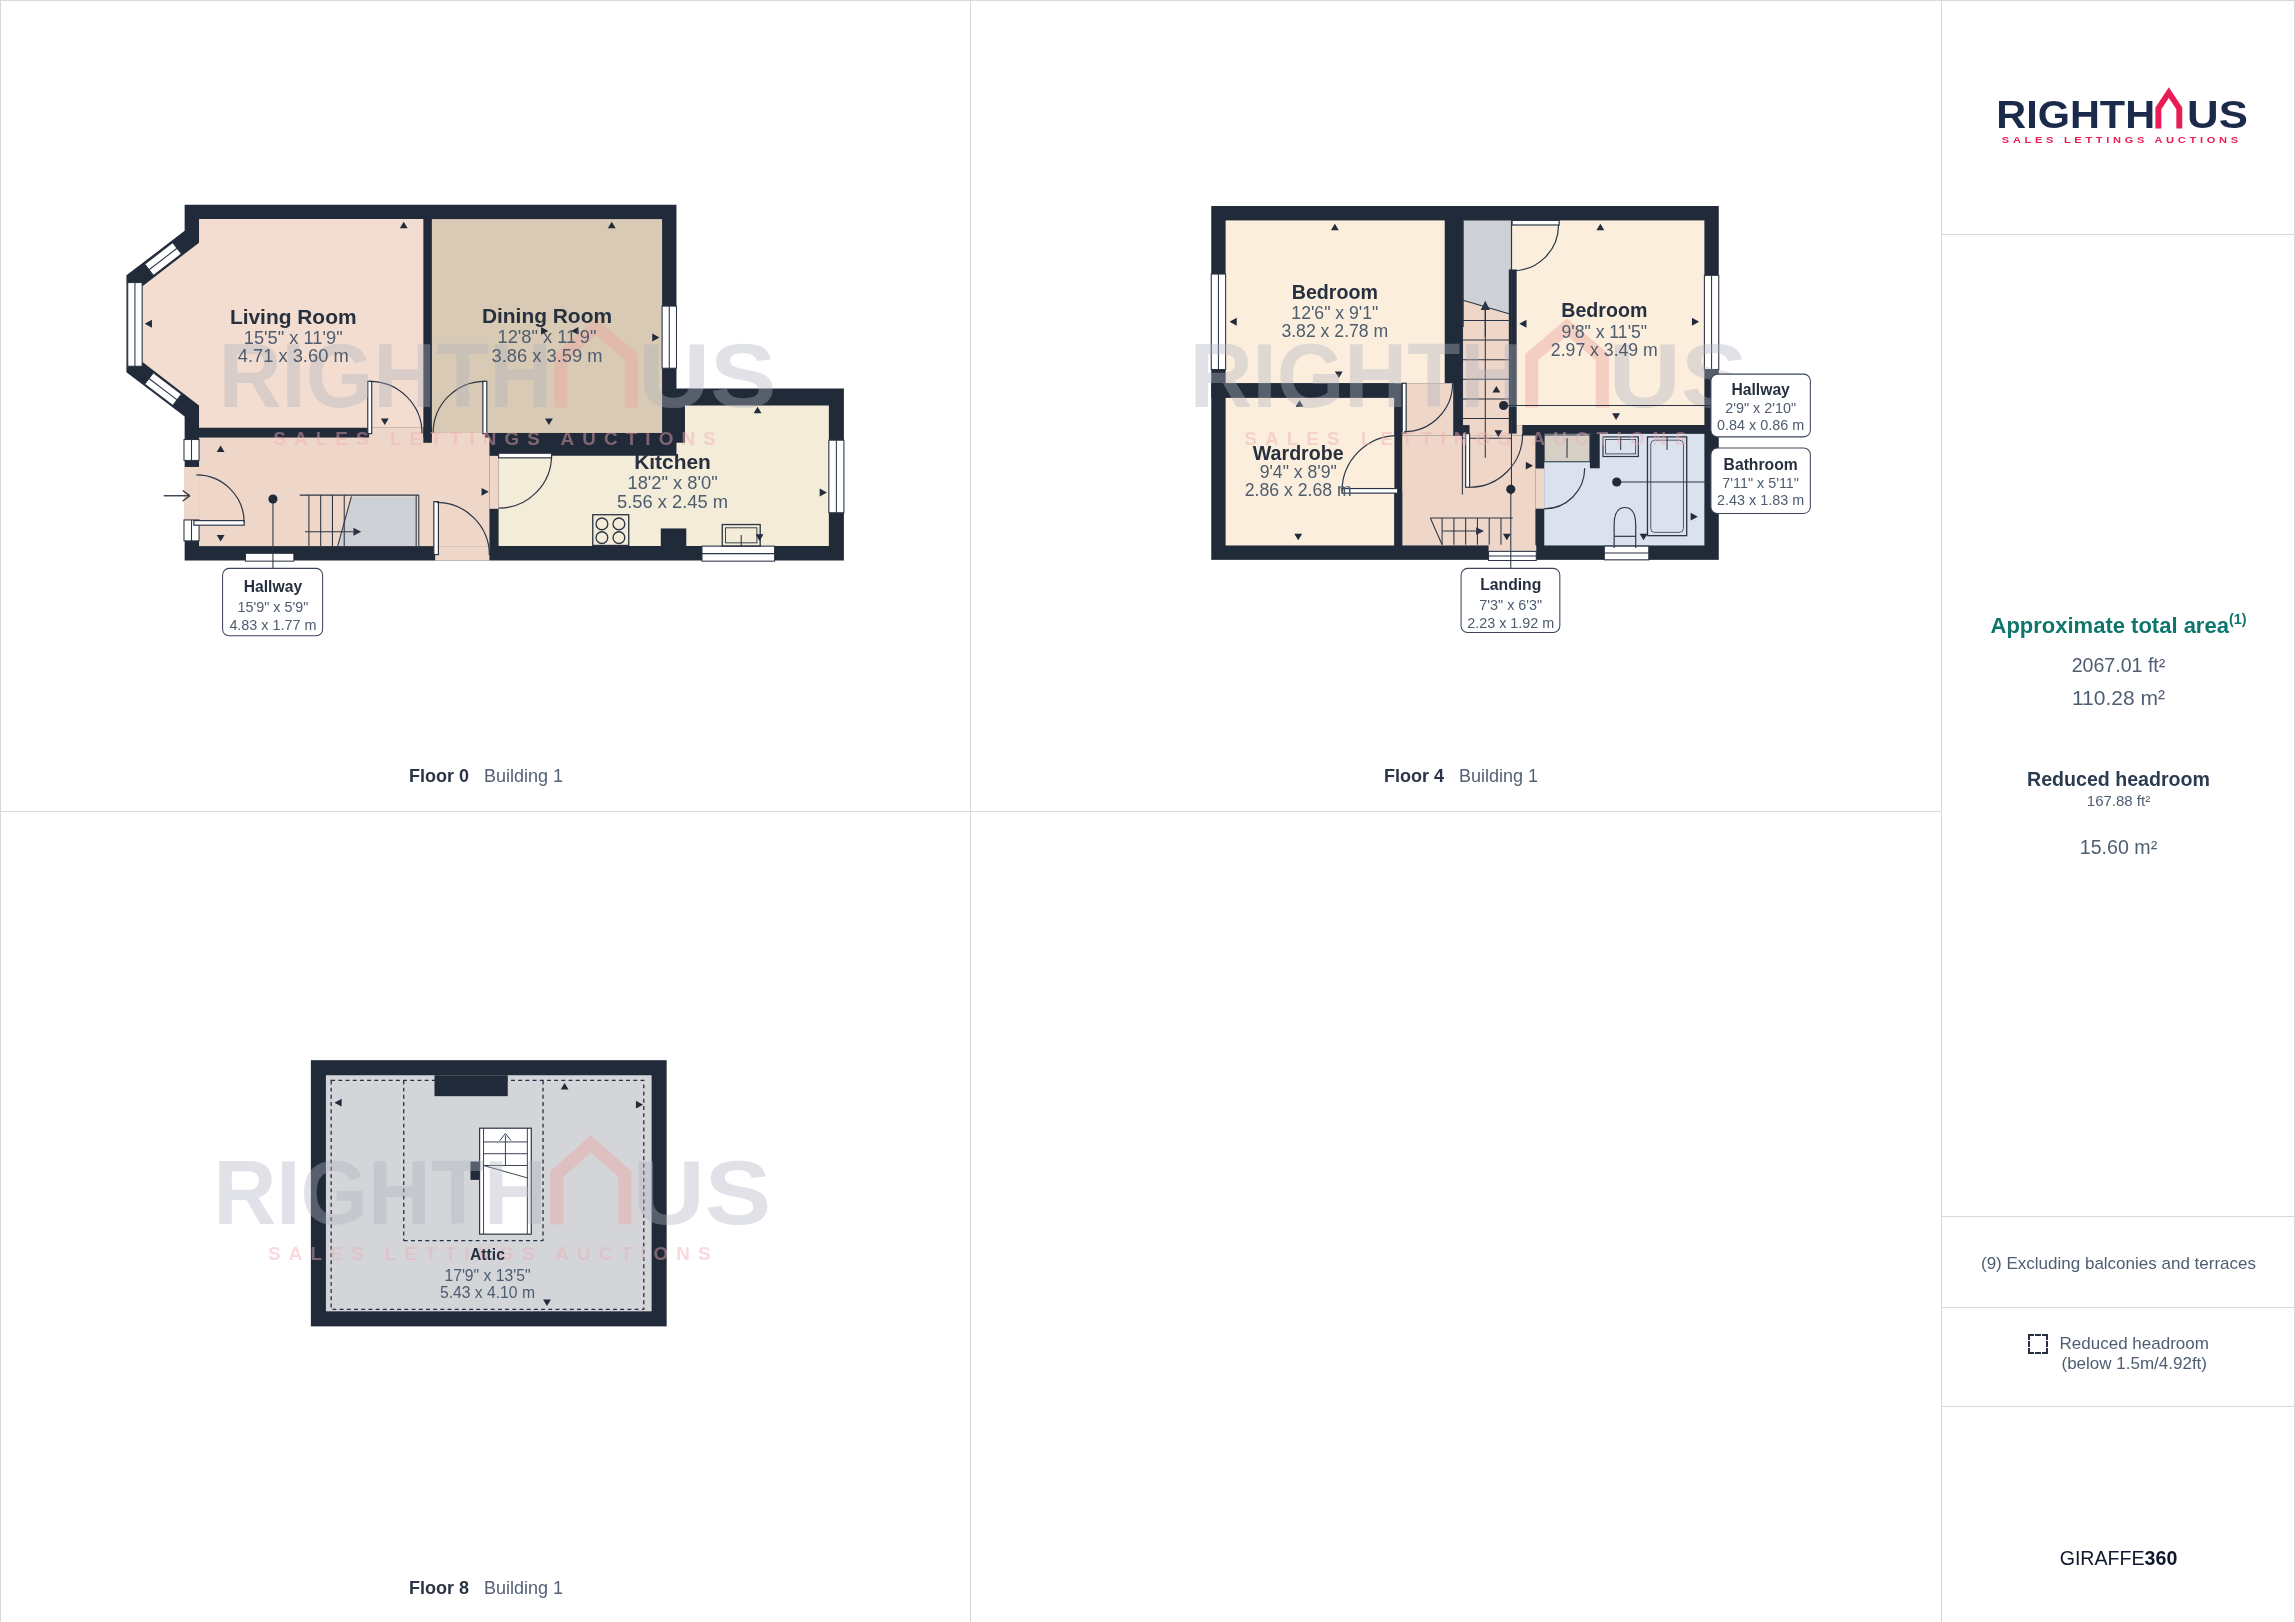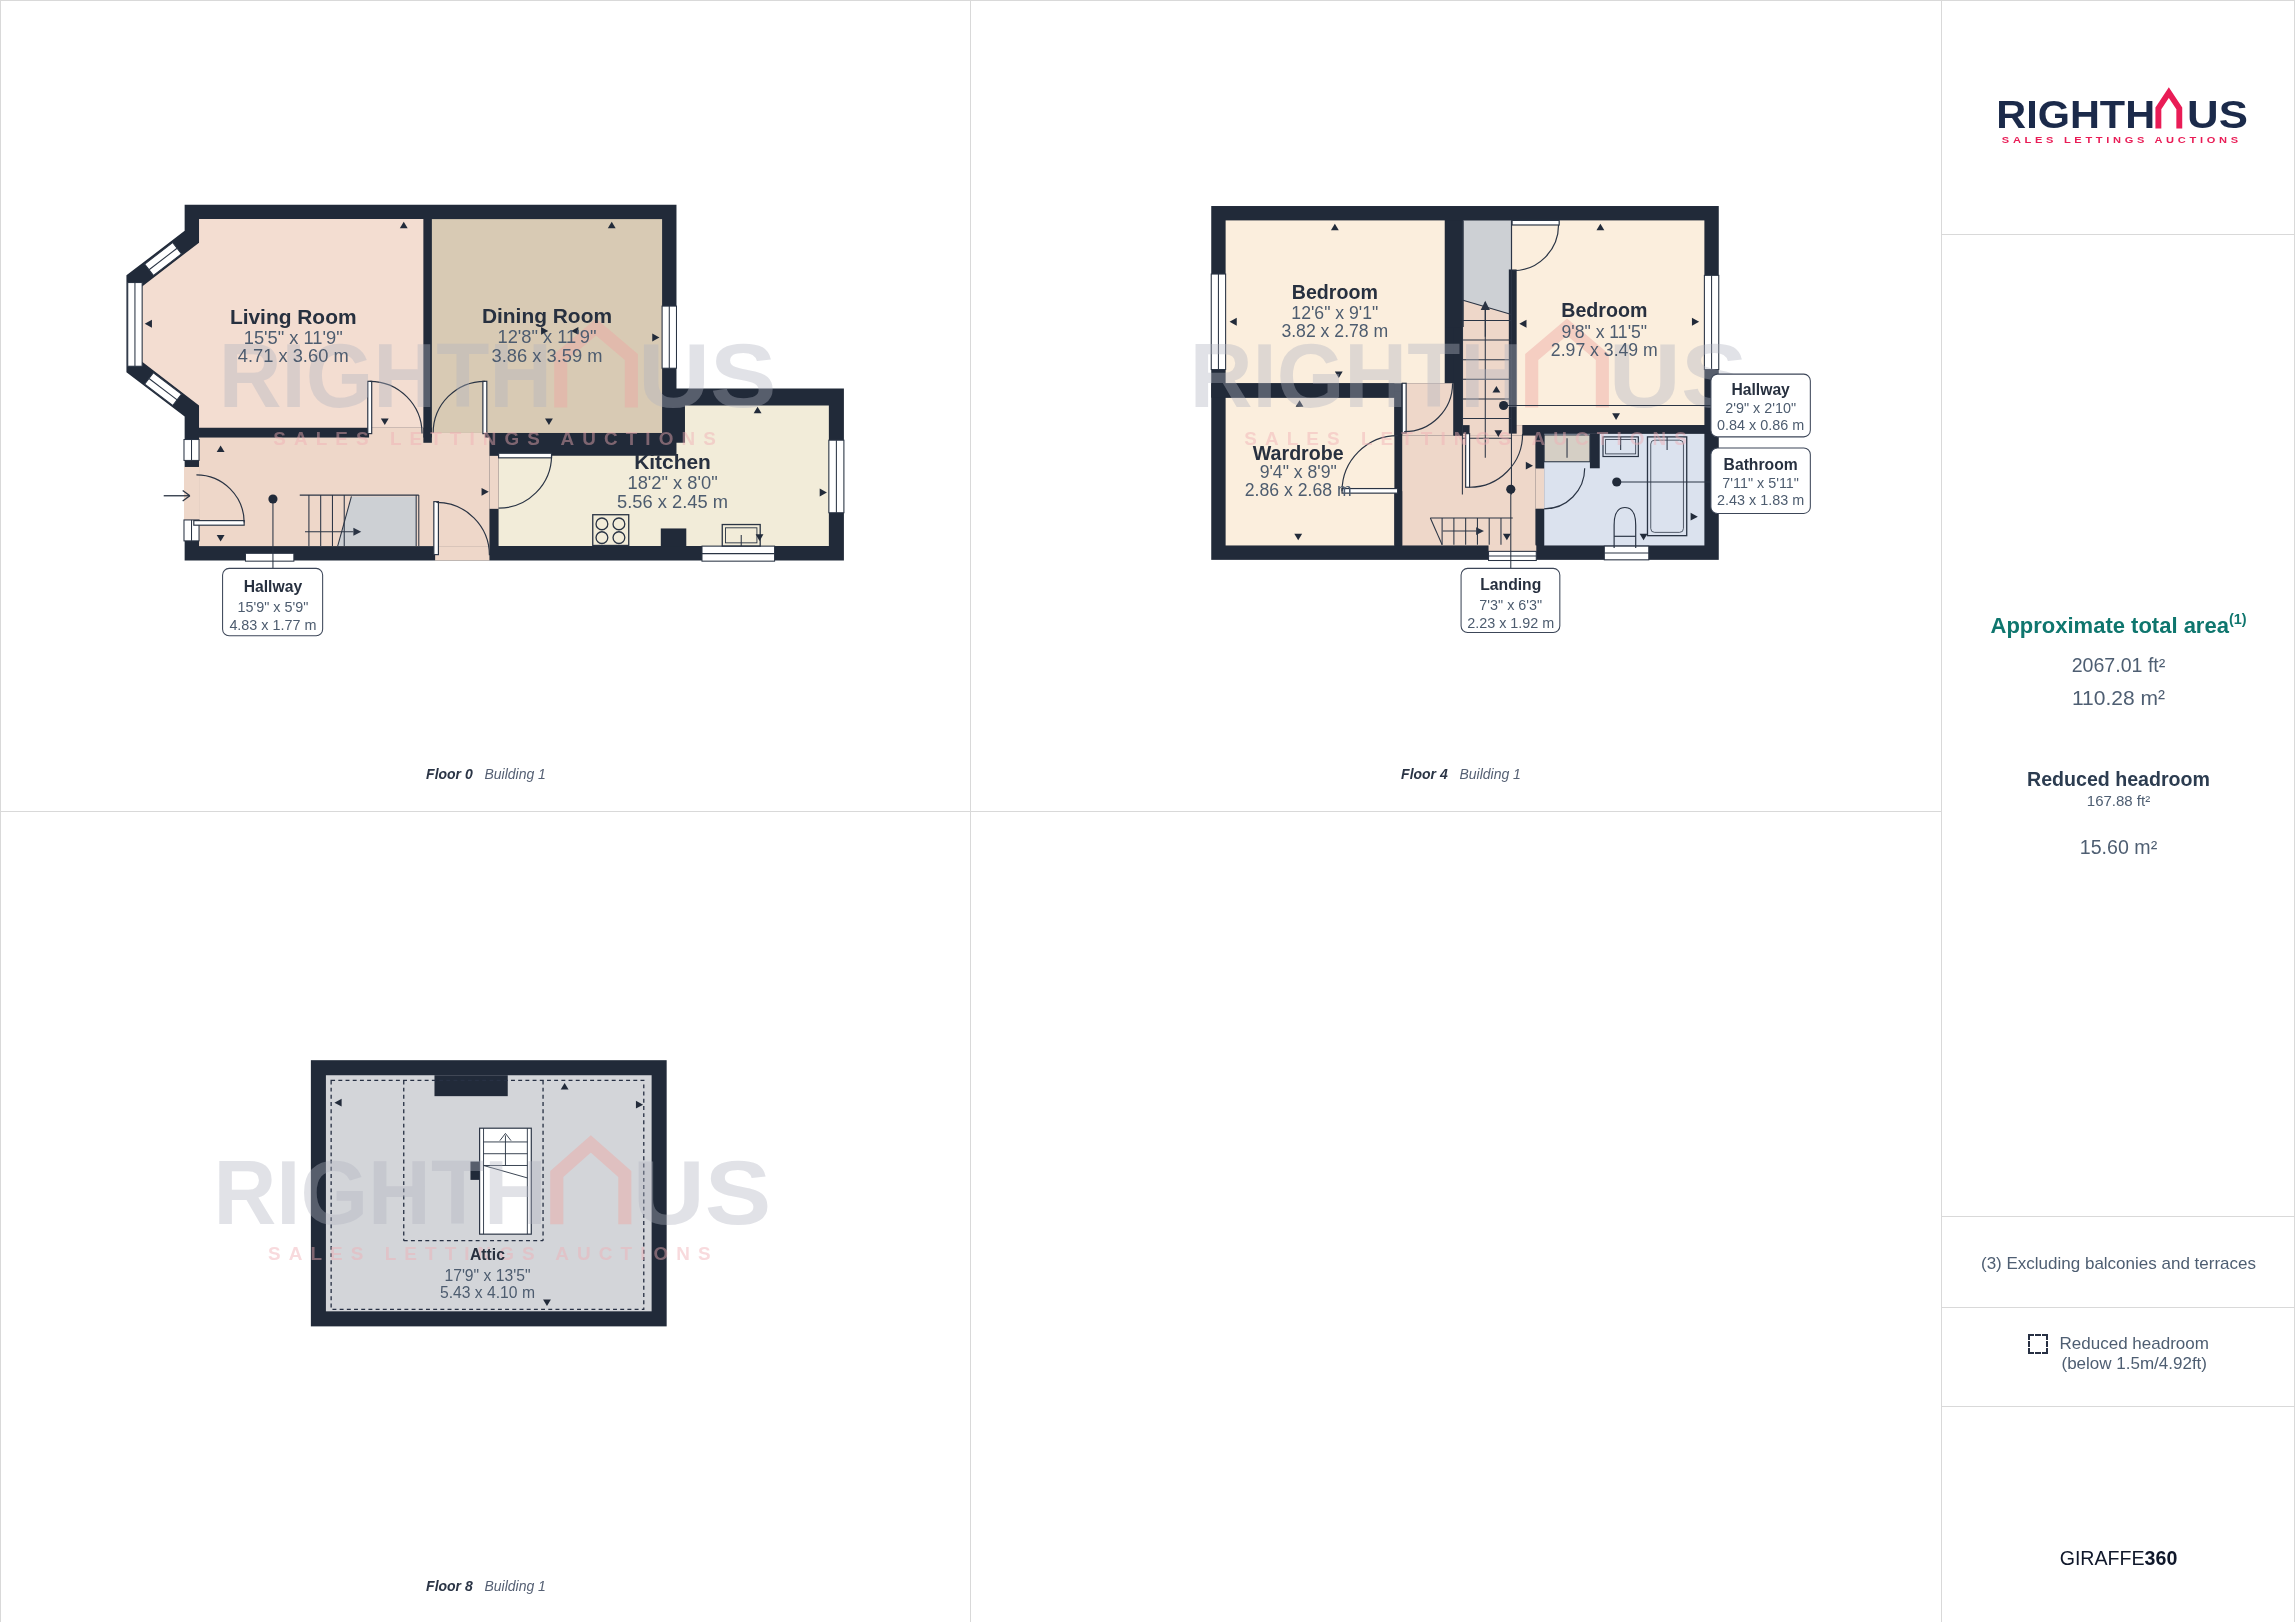--- a/index.html
+++ b/index.html
@@ -1,20 +1,20 @@
 <!DOCTYPE html>
 <html style="font-size:10.5px"><head>
 <meta charset="utf-8">
 <style>
 html,body{margin:0;padding:0;}
 body{width:2295px;height:1623px;background:#fff;font-family:"Liberation Sans",sans-serif;}
 #page{position:absolute;top:0;left:0;width:2295px;height:1623px;background:#fff;overflow:hidden;}
 .gl{position:absolute;background:#d9d9d9;}
 svg{position:absolute;display:block;}
-.cap{position:absolute;white-space:nowrap;font-size:14px;color:#556074;font-style:italic;}
+.cap{position:absolute;white-space:nowrap;font-size:18px;color:#556074;}
 .cap b{color:#2b3546;font-weight:bold;}
 .sb{position:absolute;left:1942px;width:353px;text-align:center;color:#4e5e72;}
 </style>
 </head>
 <body>
 <div id="page">
 
   <div class="gl" style="left:0;top:0;width:2295px;height:1.3px"></div>
   <div class="gl" style="left:0;top:1622px;width:2295px;height:1.3px"></div>
   <div class="gl" style="left:0;top:0;width:1.3px;height:1623px"></div>
@@ -368,19 +368,19 @@
       <path d="M331,97 V66 L347,42 L363,66 V97" fill="none" stroke="#e91c56" stroke-width="9"></path>
       <text x="275" y="119" font-size="15" font-weight="bold" textLength="367" lengthAdjust="spacingAndGlyphs" letter-spacing="5" text-anchor="middle" fill="#e91c56">SALES LETTINGS AUCTIONS</text>
     </g>
   </svg>
   <div class="sb" style="top:611px;font-size:22px;font-weight:bold;color:#0f766e">Approximate total area<span style="font-size:14.4px;vertical-align:9.2px">(1)</span></div>
   <div class="sb" style="top:654px;font-size:19.6px">2067.01 ft²</div>
   <div class="sb" style="top:686px;font-size:21px">110.28 m²</div>
   <div class="sb" style="top:768px;font-size:19.6px;font-weight:bold;color:#2c3c50">Reduced headroom</div>
   <div class="sb" style="top:792px;font-size:15px">167.88 ft²</div>
   <div class="sb" style="top:836px;font-size:19.6px">15.60 m²</div>
-  <div class="sb" style="top:1254px;font-size:17px">(3) Excluding balconies and terraces</div>
+  <div class="sb" style="top:1254px;font-size:17px">(9) Excluding balconies and terraces</div>
   <div class="sb" style="top:1334px;font-size:17px;line-height:20px">
     <span style="display:inline-block;width:15.7px;height:15.7px;border:2px dashed #273043;vertical-align:-2.6px;margin-right:11.8px"></span><span style="display:inline-block;text-align:center;vertical-align:top">Reduced headroom<br>(below 1.5m/4.92ft)</span>
   </div>
   <div class="sb" style="top:1547px;font-size:19.6px;color:#0f172a">GIRAFFE<b>360</b></div>
 </div>
 
 
 </body></html>

